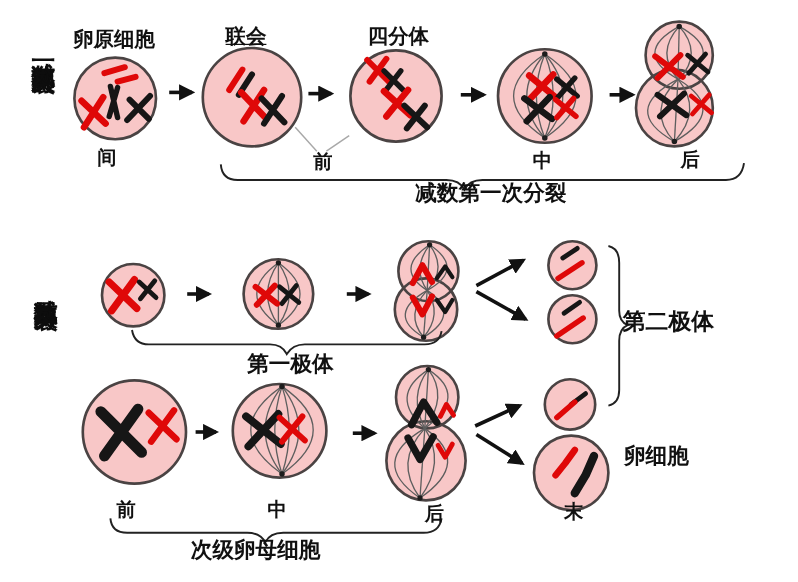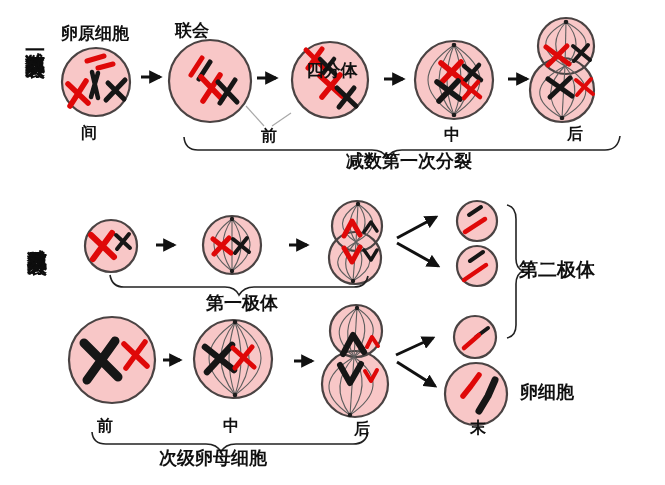--- a/index.html
+++ b/index.html
@@ -239,31 +239,31 @@
     <path class="cb" stroke-width="7" d="M479,411 L488,396 L495,380"></path>
   </g>
 
   <path class="brace" d="M92,432 Q93,444 106,444 L206,444 Q217,444 221,452 Q225,444 236,444 L353,444 Q366,444 368,432"></path>
 </svg>
 
 <div class="vlbl" style="left:24px;top:37px;">减数第一次分裂</div>
 <div class="vlbl" style="left:26px;top:234px;">减数第二次分裂</div>
 
 <div class="lbl f17" style="left:95px;top:33px;">卵原细胞</div>
-<div class="lbl f17" style="left:192px;top:30px;">联会</div>
-<div class="lbl f17" style="left:332px;top:30px;margin-top:40px;">四分体</div>
+<div class="lbl f17" style="left:205px;top:30px;text-decoration:underline;">联会</div>
+<div class="lbl f17" style="left:332px;top:30px;">四分体</div>
 <div class="lbl f16" style="left:89px;top:133px;">间</div>
 <div class="lbl f16" style="left:269px;top:136px;">前</div>
 <div class="lbl f16" style="left:452px;top:135px;">中</div>
 <div class="lbl f16" style="left:575px;top:134px;">后</div>
 <div class="lbl f18" style="left:409px;top:161px;">减数第一次分裂</div>
 
 <div class="lbl f18" style="left:242px;top:303px;">第一极体</div>
 <div class="lbl f19" style="left:557px;top:269px;">第二极体</div>
 
 <div class="lbl f16" style="left:105px;top:426px;">前</div>
 <div class="lbl f16" style="left:231px;top:426px;">中</div>
 <div class="lbl f16" style="left:362px;top:429px;">后</div>
 <div class="lbl f16" style="left:478px;top:428px;">末</div>
-<div class="lbl f18" style="left:547px;top:392px;">卵细胞</div>
+<div class="lbl f18" style="left:547px;top:380px;">卵细胞</div>
 <div class="lbl f18" style="left:213px;top:458px;">次级卵母细胞</div>
 
 </div>
 
 </body></html>

